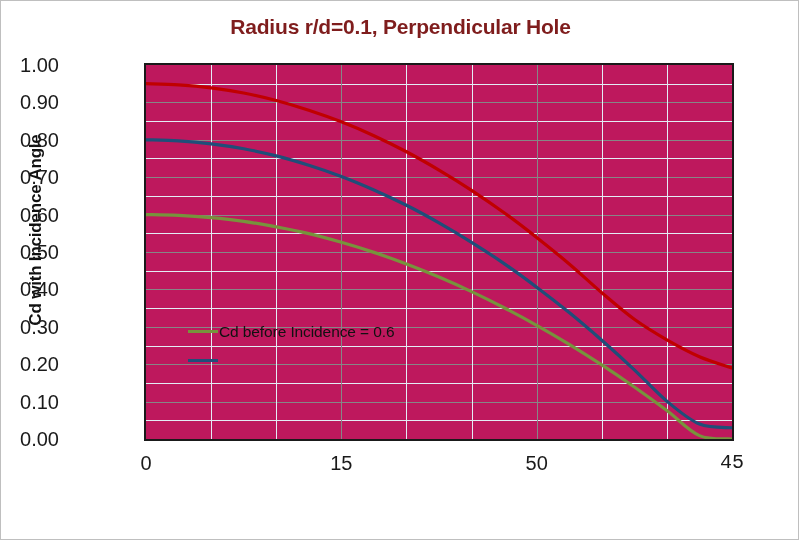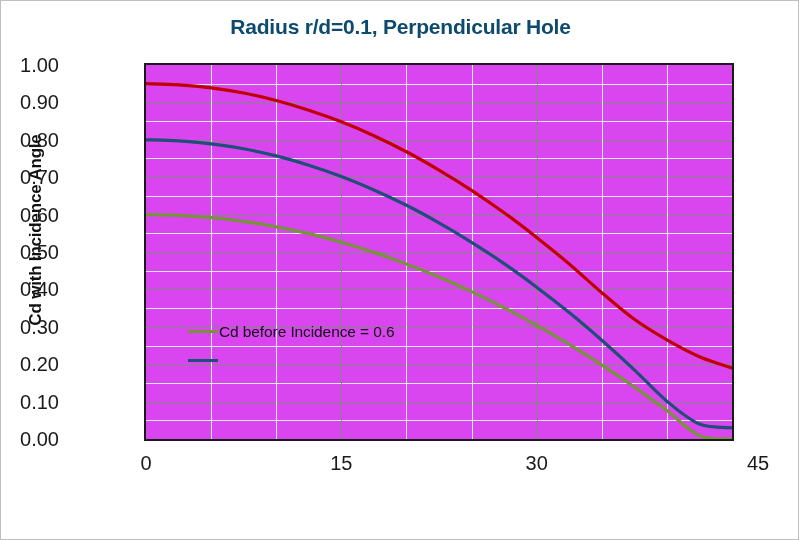--- a/index.html
+++ b/index.html
@@ -22,21 +22,21 @@
     background: #ffffff;
   }
   #chart-title {
     position: absolute;
     left: 0;
     top: 14px;
     width: 799px;
     text-align: center;
     font-size: 21px;
     font-weight: bold;
-    color: #0c4a6e;
+    color: #7f1d1d;
     letter-spacing: -0.2px;
   }
   #y-axis-title {
     position: absolute;
     left: -130px;
     top: 219px;
     width: 330px;
     text-align: center;
     transform: rotate(-90deg);
     font-size: 17px;
@@ -56,21 +56,21 @@
     letter-spacing: -0.2px;
   }
   #plot-area {
     position: absolute;
     left: 143px;
     top: 62px;
     width: 590px;
     height: 378px;
     box-sizing: border-box;
     border: 2px solid #1a1a1a;
-    background: #d946ef;
+    background: #be185d;
     overflow: hidden;
   }
   .ytick-label {
     position: absolute;
     right: 739px;
     width: 80px;
     text-align: right;
     font-size: 20px;
     color: #1a1a1a;
     line-height: 1;
@@ -145,22 +145,22 @@
       <div class="ytick-label" style="top: 241px;">0.50</div>
       <div class="ytick-label" style="top: 203.6px;">0.60</div>
       <div class="ytick-label" style="top: 166.2px;">0.70</div>
       <div class="ytick-label" style="top: 128.8px;">0.80</div>
       <div class="ytick-label" style="top: 91.4px;">0.90</div>
       <div class="ytick-label" style="top: 54px;">1.00</div>
     </div>
   <div id="xtick-labels">
       <div class="xtick-label" style="left: 115px;">0</div>
       <div class="xtick-label" style="left: 310.333px;">15</div>
-      <div class="xtick-label" style="left: 505.667px;">30</div>
-      <div class="xtick-label" style="left: 727px;">45</div>
+      <div class="xtick-label" style="left: 505.667px;">50</div>
+      <div class="xtick-label" style="left: 701px; font-family: Liberation Mono, monospace;">45</div>
     </div>
 
   <div id="plot-area">
     <div id="gridlines">
         <div class="grid-h-minor" style="top: 355px;"></div>
         <div class="grid-h-minor" style="top: 318px;"></div>
         <div class="grid-h-minor" style="top: 281px;"></div>
         <div class="grid-h-minor" style="top: 243px;"></div>
         <div class="grid-h-minor" style="top: 206px;"></div>
         <div class="grid-h-minor" style="top: 168px;"></div>

